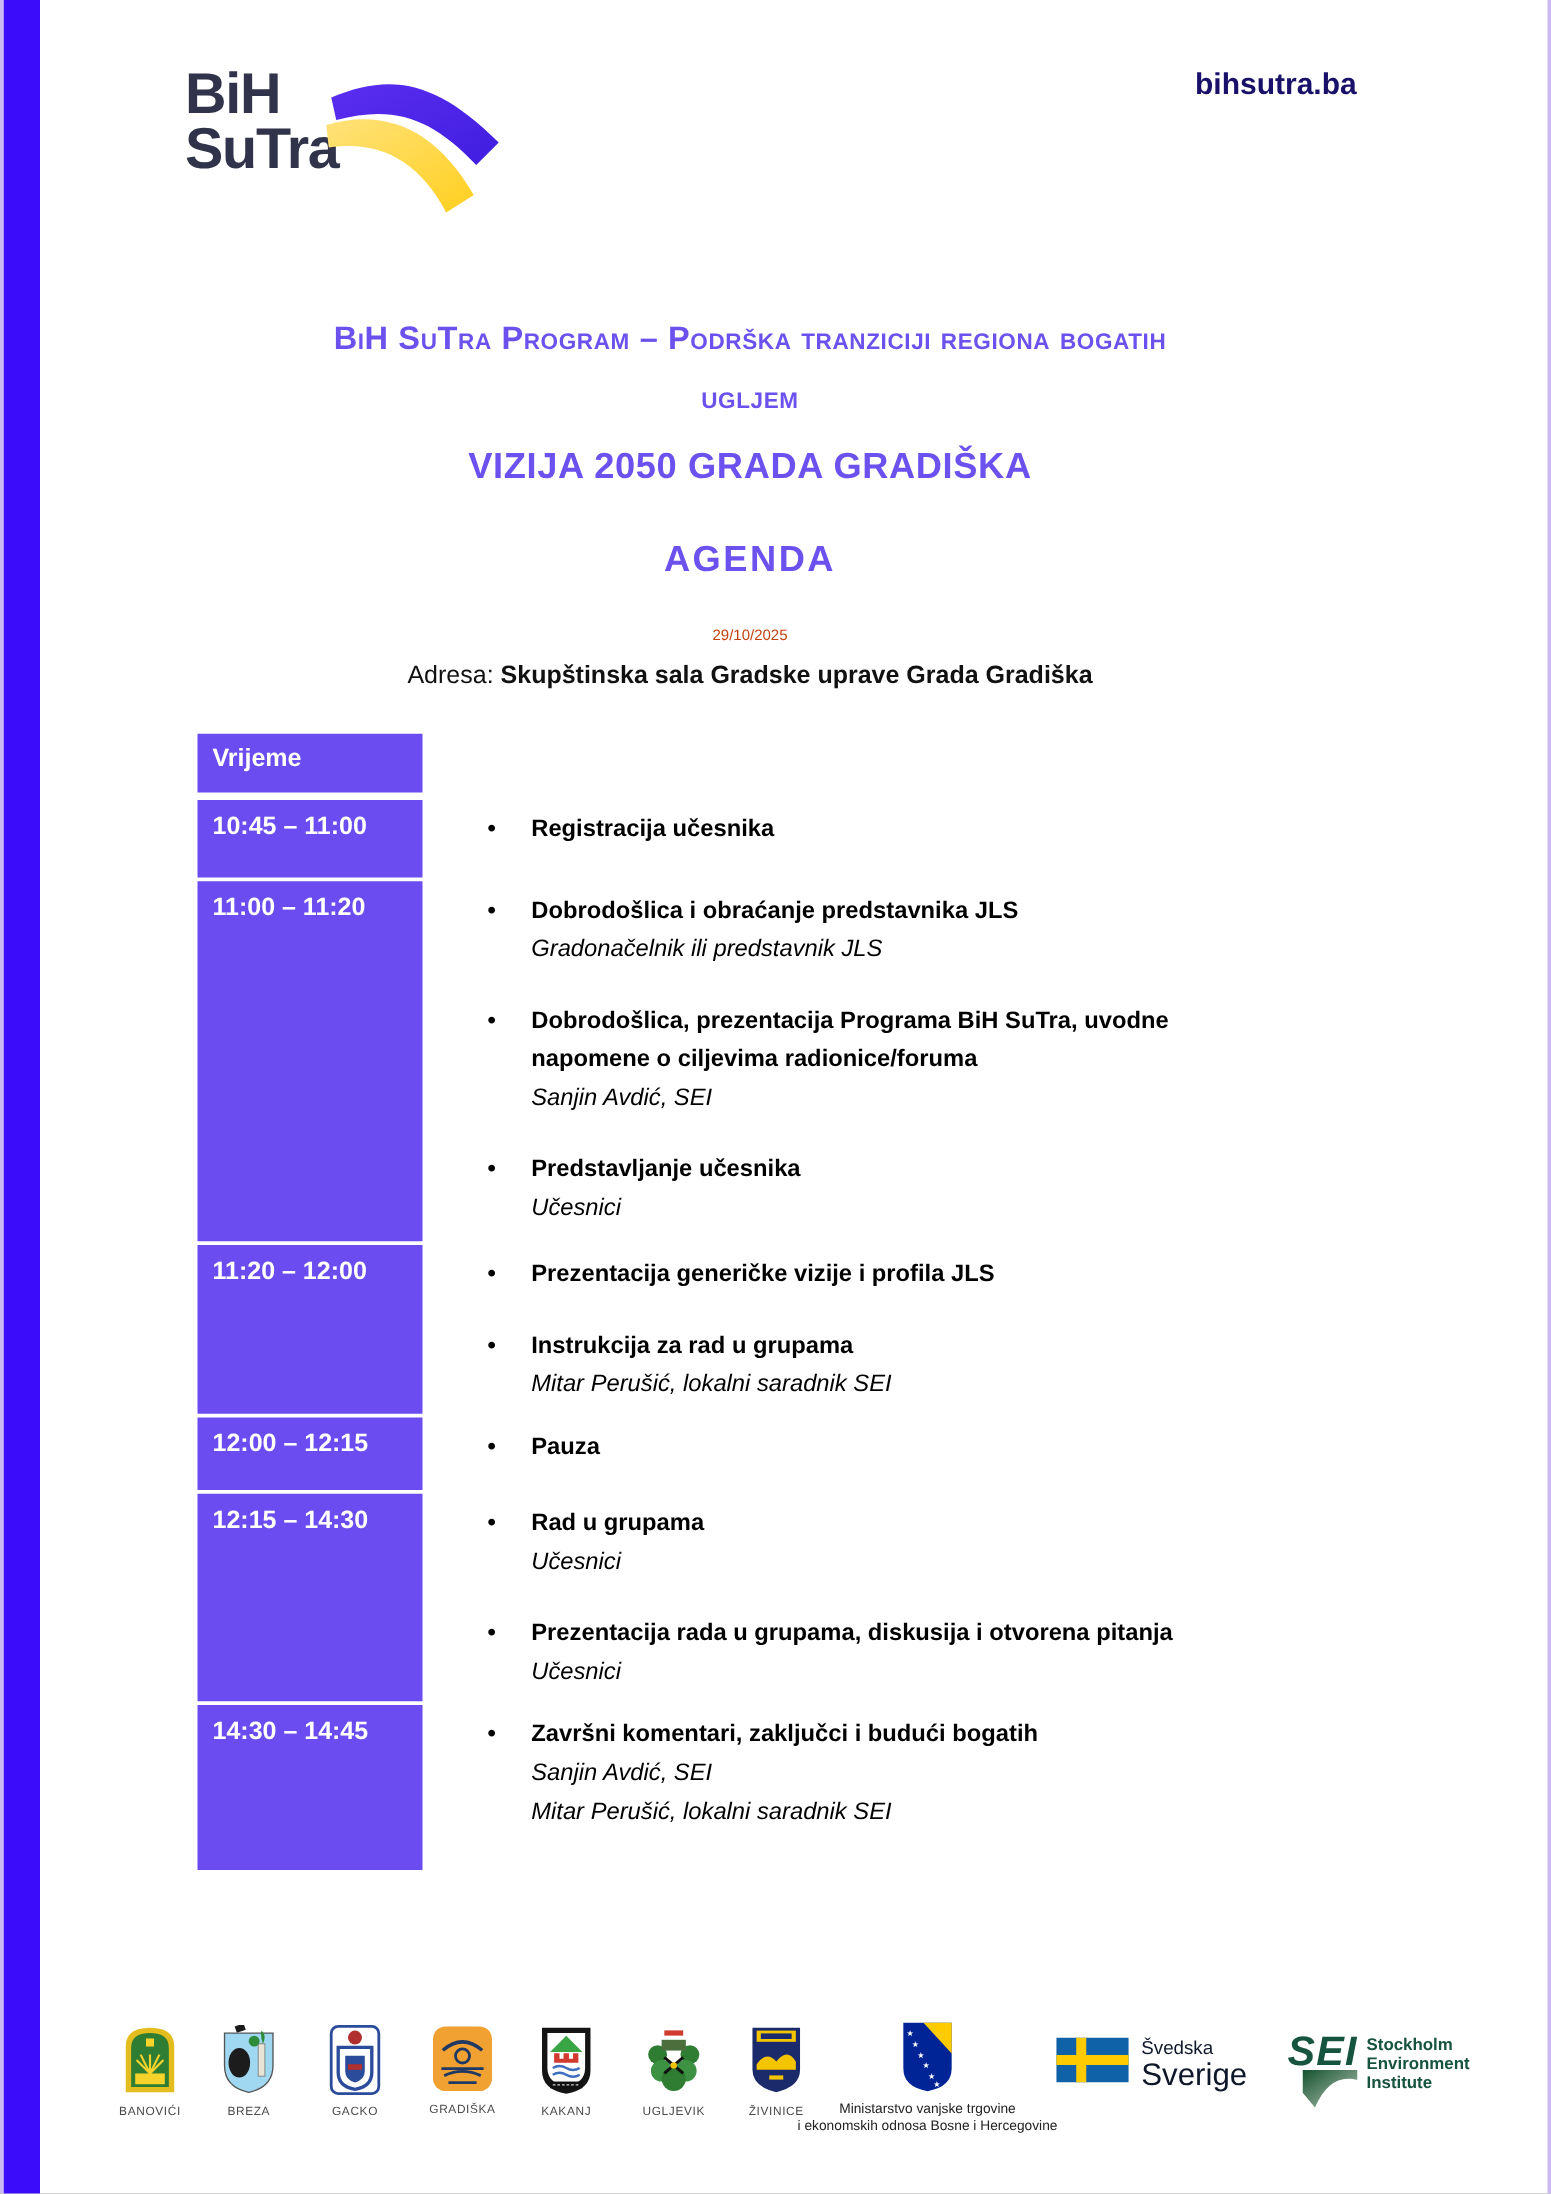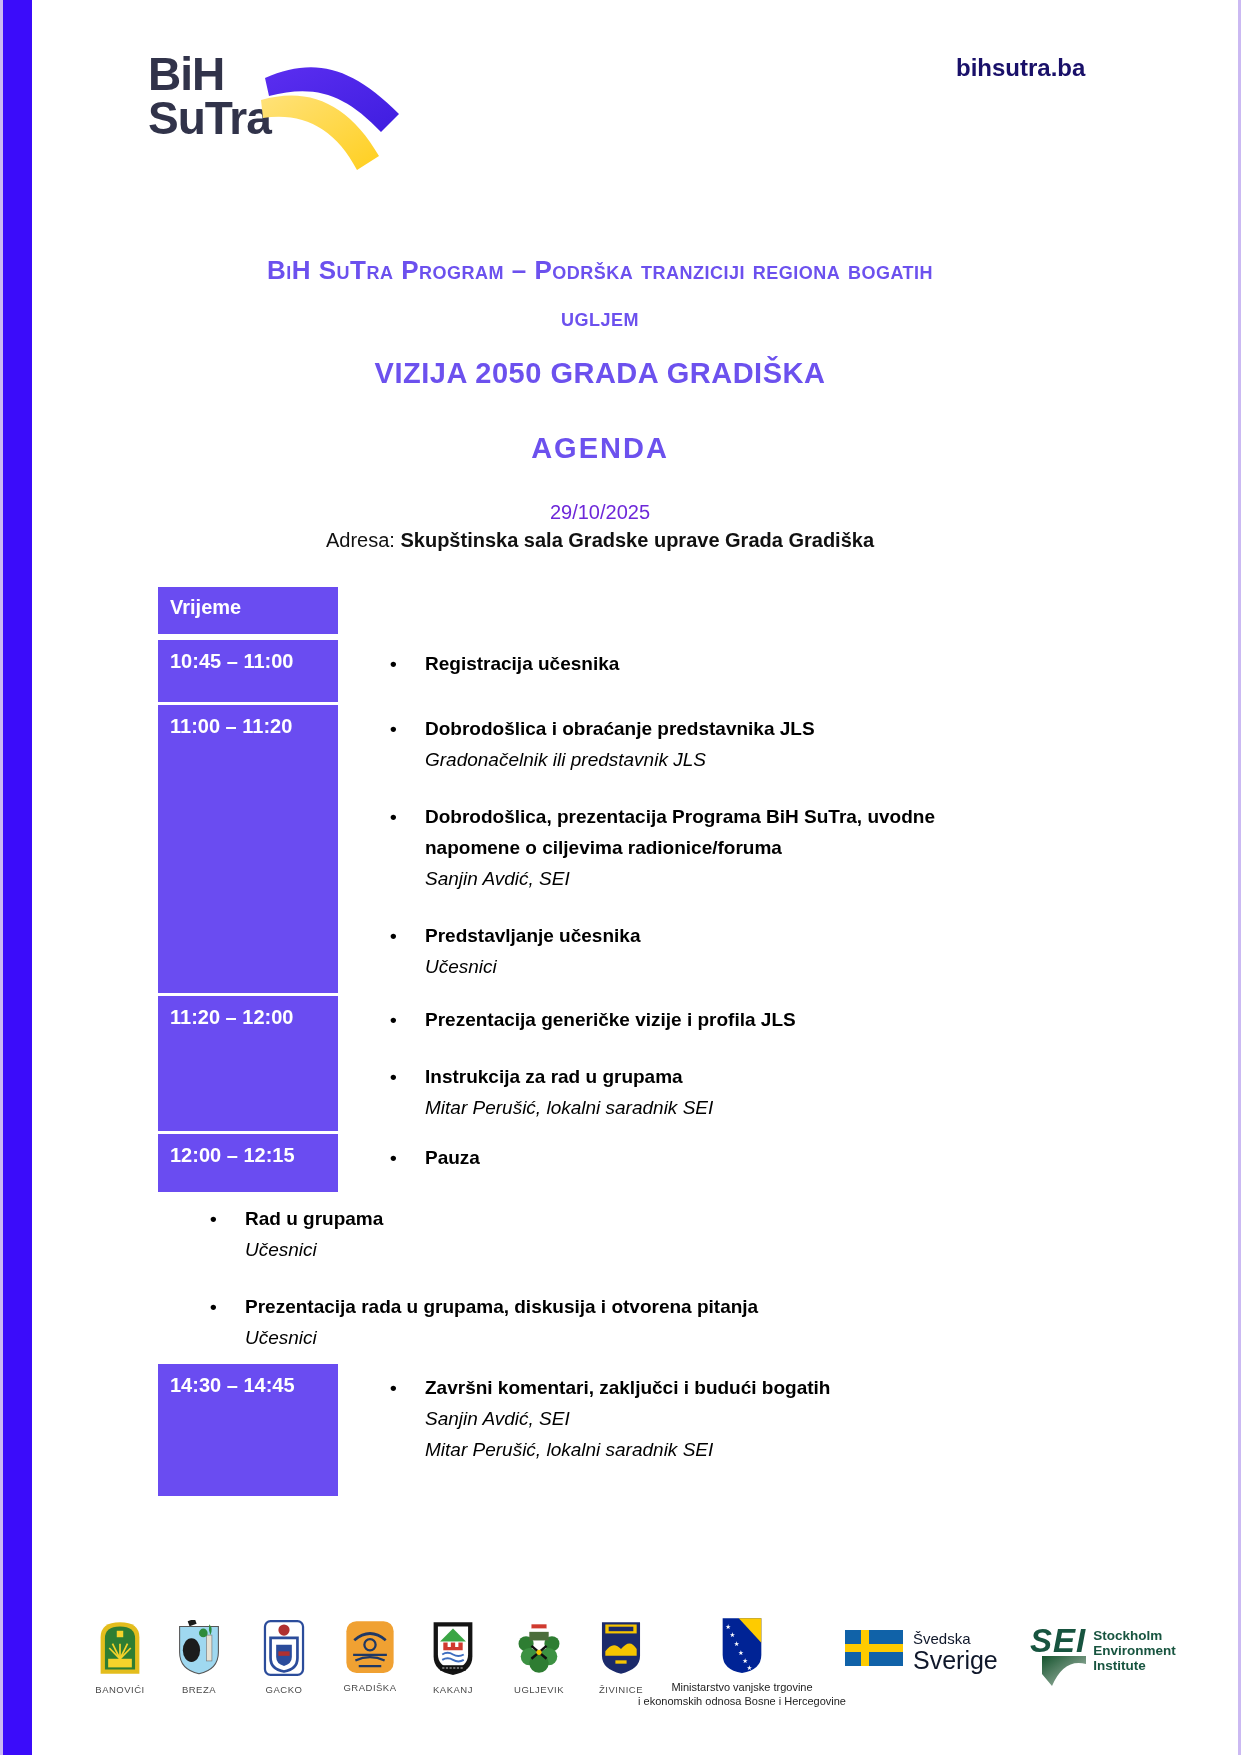--- a/index.html
+++ b/index.html
@@ -17,21 +17,21 @@
   .logo-text{font-weight:800;font-size:46px;line-height:44px;color:#31334a;letter-spacing:-1px;}
   .logo-swoosh{margin-left:-14px;margin-top:4px;}
 
   .site-link{position:absolute;left:956px;top:54px;font-size:24px;font-weight:700;color:#191069;}
 
   
   .center-line{position:absolute;left:120px;width:960px;text-align:center;}
   .program-title{top:247px;font-size:26px;font-weight:700;color:#6c51ee;font-variant-caps:small-caps;line-height:47px;letter-spacing:.5px;}
   .event-title{top:357px;font-size:29px;font-weight:700;color:#6c51ee;letter-spacing:.5px;}
   .agenda-title{top:432px;font-size:29px;font-weight:700;color:#6c51ee;letter-spacing:2px;}
-  .date-line{top:501px;font-size:20px;color:#6d28d9;}
+  .date-line{top:501px;font-size:12px;color:#c2410c;}
   .addr-line{top:529px;font-size:20px;color:#111;}
   .addr-line b{font-weight:700;}
 
   
   .agenda{position:absolute;left:158px;top:587px;width:870px;}
   .thead{display:flex;margin-bottom:6px;}
   .th-time{width:180px;background:#6a4cf1;color:#fff;font-weight:700;font-size:20px;
            padding:9px 0 0 12px;height:47px;box-sizing:border-box;}
   .th-act{flex:1;background:#6a4cf1;color:#fff;font-weight:700;font-size:20px;
           padding:9px 0 0 14px;height:47px;box-sizing:border-box;margin-left:6px;}
@@ -152,20 +152,21 @@
     <div class="trow r4">
       <div class="td-time">12:00 – 12:15</div>
       <div class="td-act">
         <div class="item">
           <div class="item-title">Pauza</div>
         </div>
       </div>
     </div>
 
     <div class="trow r5">
+      <div class="td-time">12:15 – 14:30</div>
       <div class="td-act">
         <div class="item">
           <div class="item-title">Rad u grupama</div>
           <div class="item-sub">Učesnici</div>
         </div>
         <div class="item">
           <div class="item-title">Prezentacija rada u grupama, diskusija i otvorena pitanja</div>
           <div class="item-sub">Učesnici</div>
         </div>
       </div>

